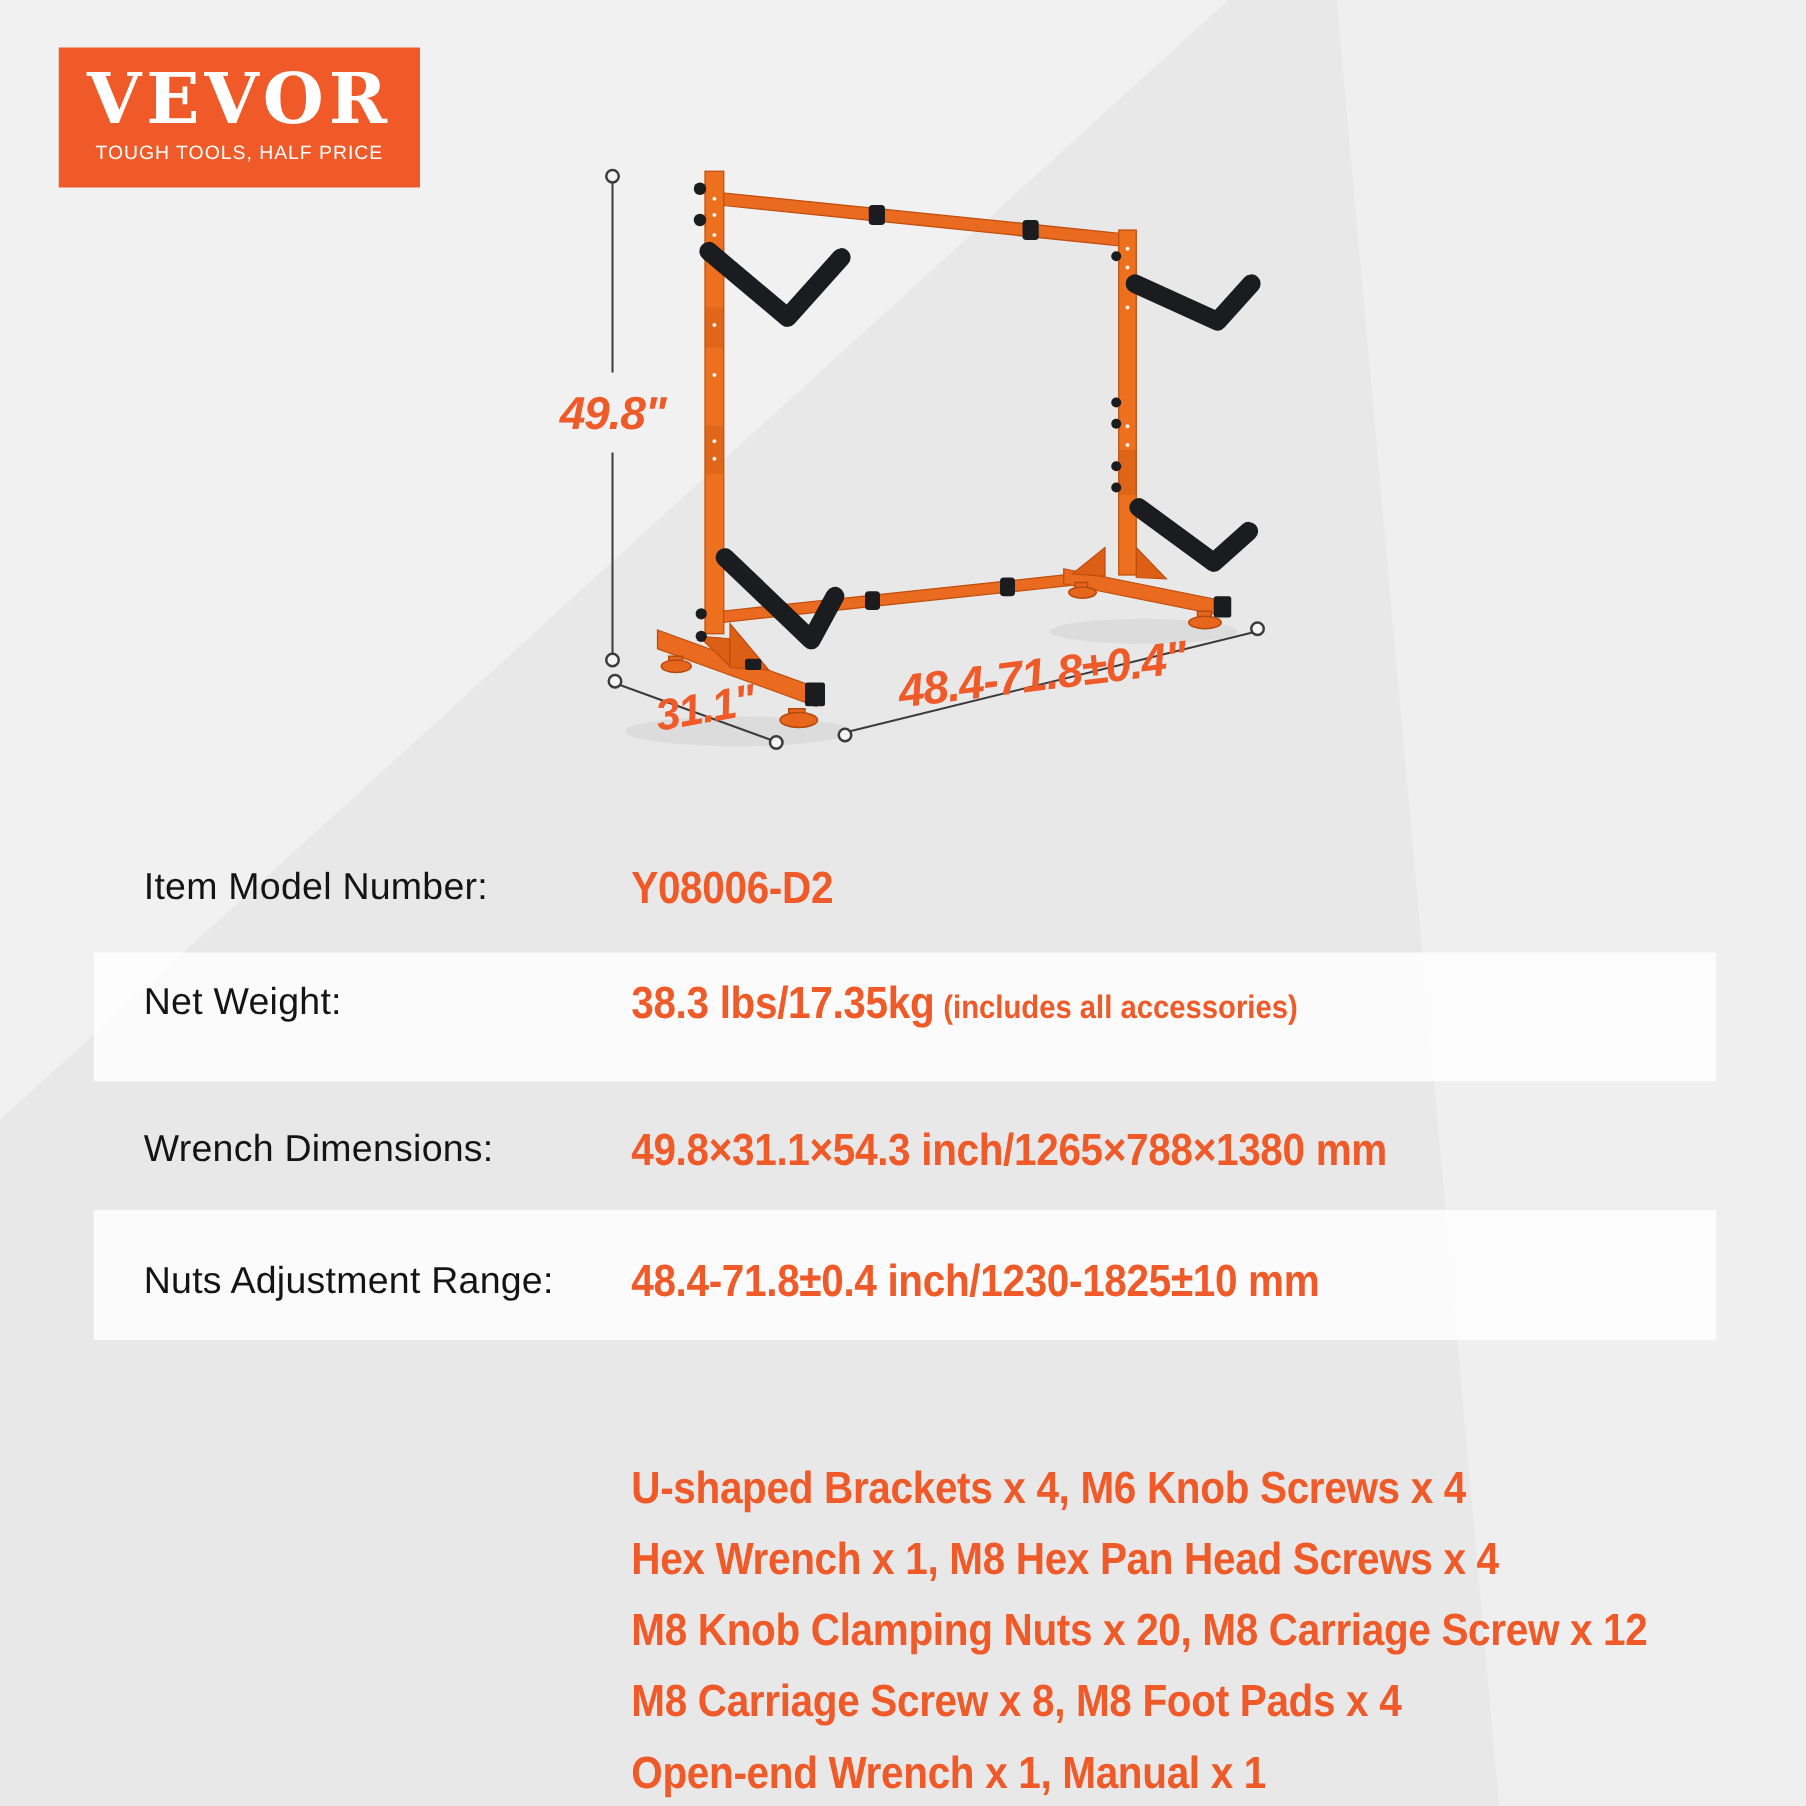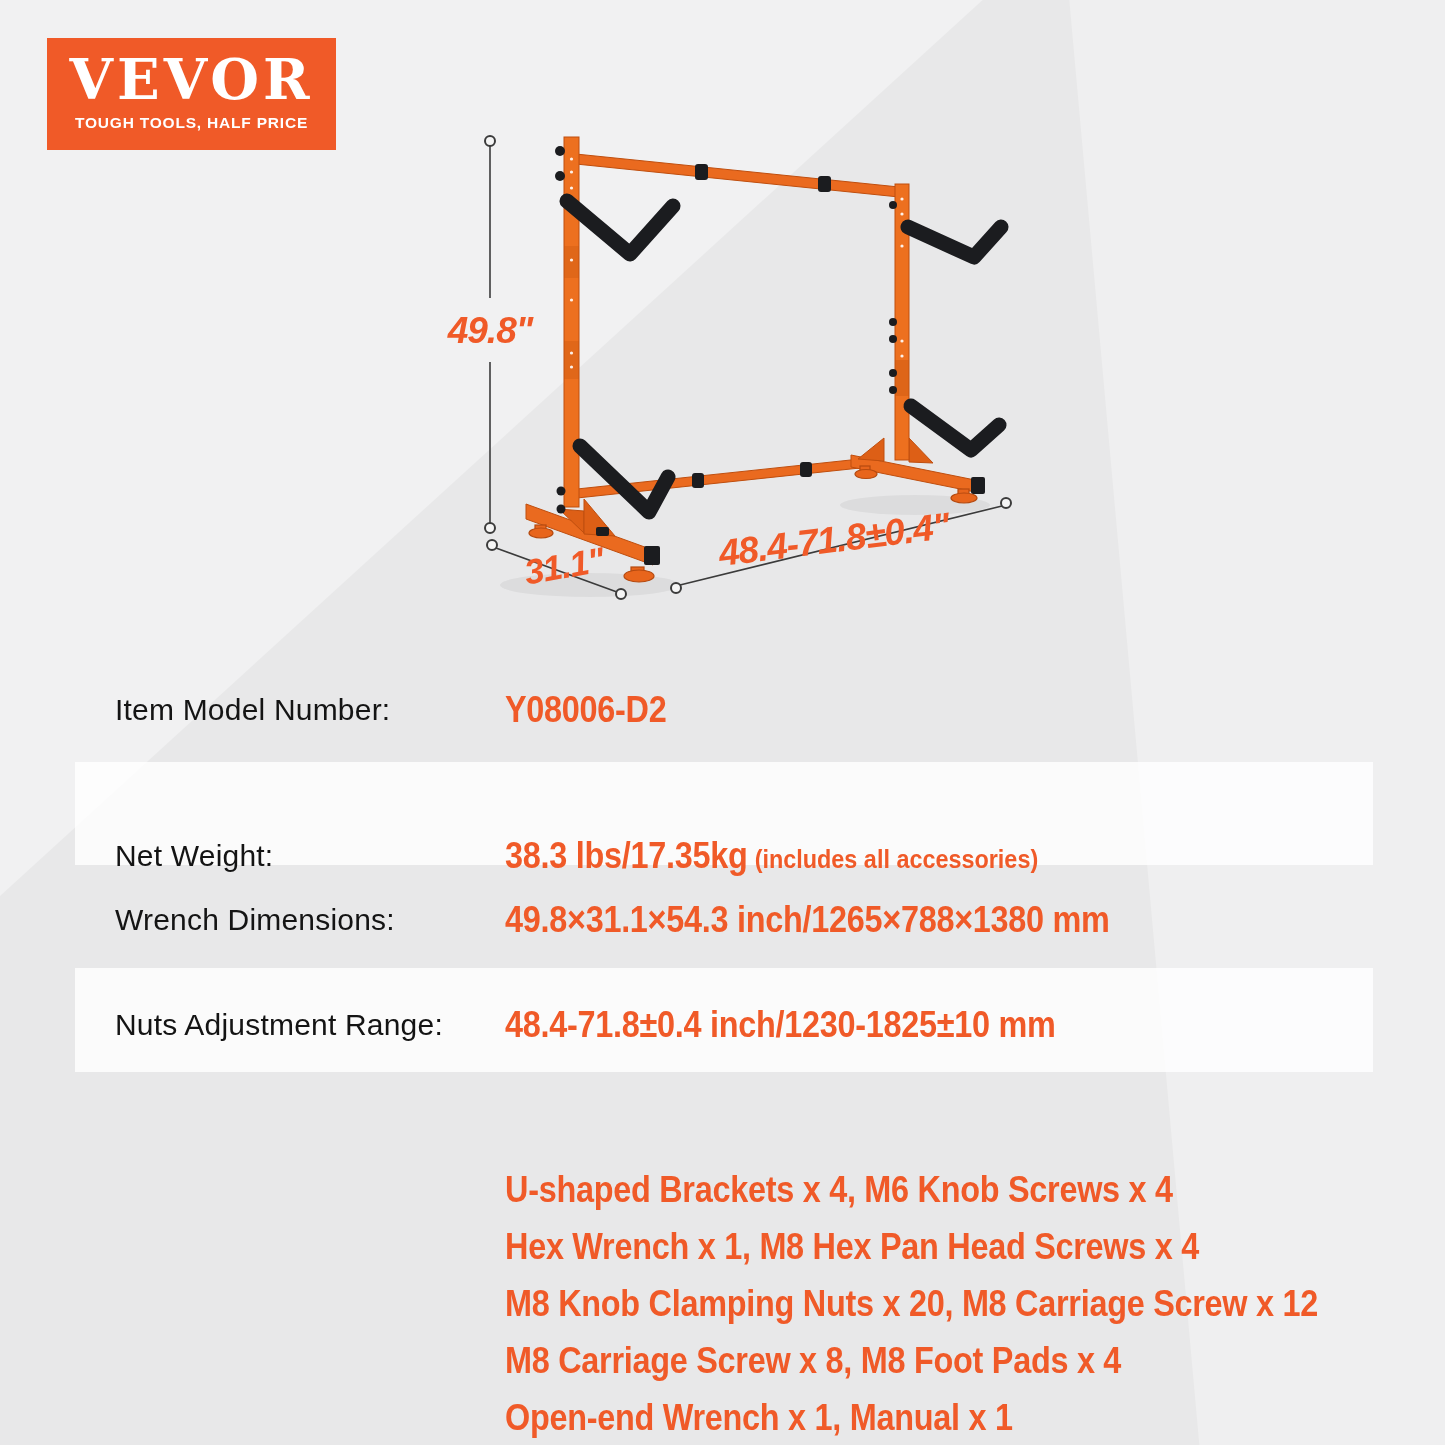--- a/index.html
+++ b/index.html
@@ -16,21 +16,21 @@
   .band2{top:968px;height:104px;}
 
   .logo{
     position:absolute;left:47px;top:0;width:289px;height:112px;
     background:#F05A28;color:#ffffff;text-align:center;margin-top:38px;
   }
   .logo-name{
     font-family:"DejaVu Serif",serif;font-weight:bold;font-size:56px;
     letter-spacing:4px;line-height:1;padding-top:13px;
   }
-  .logo-tag{font-size:15.5px;font-weight:bold;letter-spacing:.8px;margin-top:7px;}
+  .logo-tag{font-size:15.5px;font-weight:normal;letter-spacing:.8px;margin-top:7px;}
 
   .figure-svg{position:absolute;left:0;top:0;width:1445px;height:1445px;}
   .bar{fill:#EA6A1F;stroke:#BF4E0E;stroke-width:1;}
   .post{fill:#ED701F;stroke:#BF4E0E;stroke-width:1;}
   .gusset{fill:#DD5F16;stroke:#BF4E0E;stroke-width:1;}
   .pad{fill:#E8651C;stroke:#B54A10;stroke-width:1.2;}
   .hw{fill:#1b1c1f;}
   .screw{fill:#ffffff;opacity:.9;}
   .foam{fill:none;stroke:#1b1c1f;stroke-width:15;stroke-linecap:round;stroke-linejoin:round;}
   .dimline{stroke:#3b3b3b;stroke-width:1.6;fill:none;}
@@ -155,21 +155,21 @@
       <circle class="dimdot" cx="1006" cy="503" r="5"></circle>
       <text class="dim-label" x="835" y="552" font-size="37" text-anchor="middle" transform="rotate(-7 835 549)">48.4-71.8±0.4"</text>
     </g>
   </svg>
 
   <div class="row" style="top:682px">
     <span class="lbl">Item Model Number:</span>
     <span class="val">Y08006-D2</span>
   </div>
 
-  <div class="row" style="top:828px">
+  <div class="row" style="top:774px">
     <span class="lbl">Net Weight:</span>
     <span class="val"><span>38.3 lbs/17.35kg</span><span class="note">(includes all accessories)</span></span>
   </div>
 
   <div class="row" style="top:892px">
     <span class="lbl">Wrench Dimensions:</span>
     <span class="val">49.8×31.1×54.3 inch/1265×788×1380 mm</span>
   </div>
 
   <div class="row" style="top:997px">

